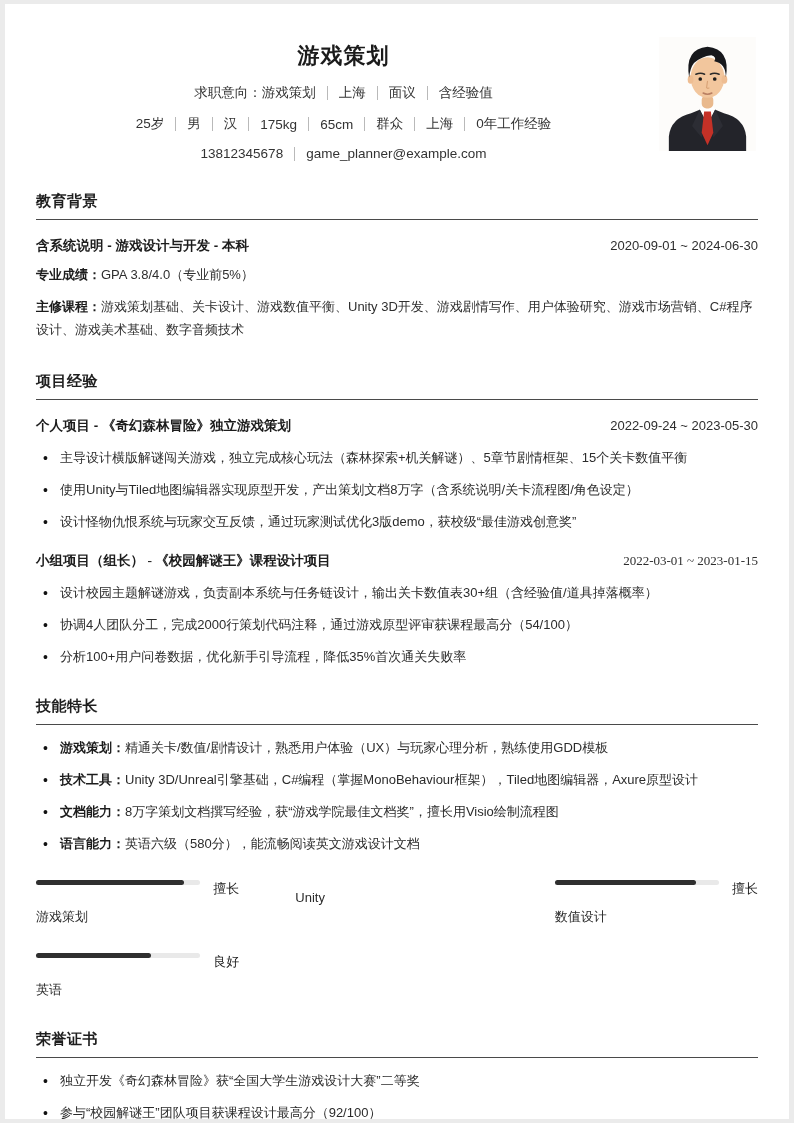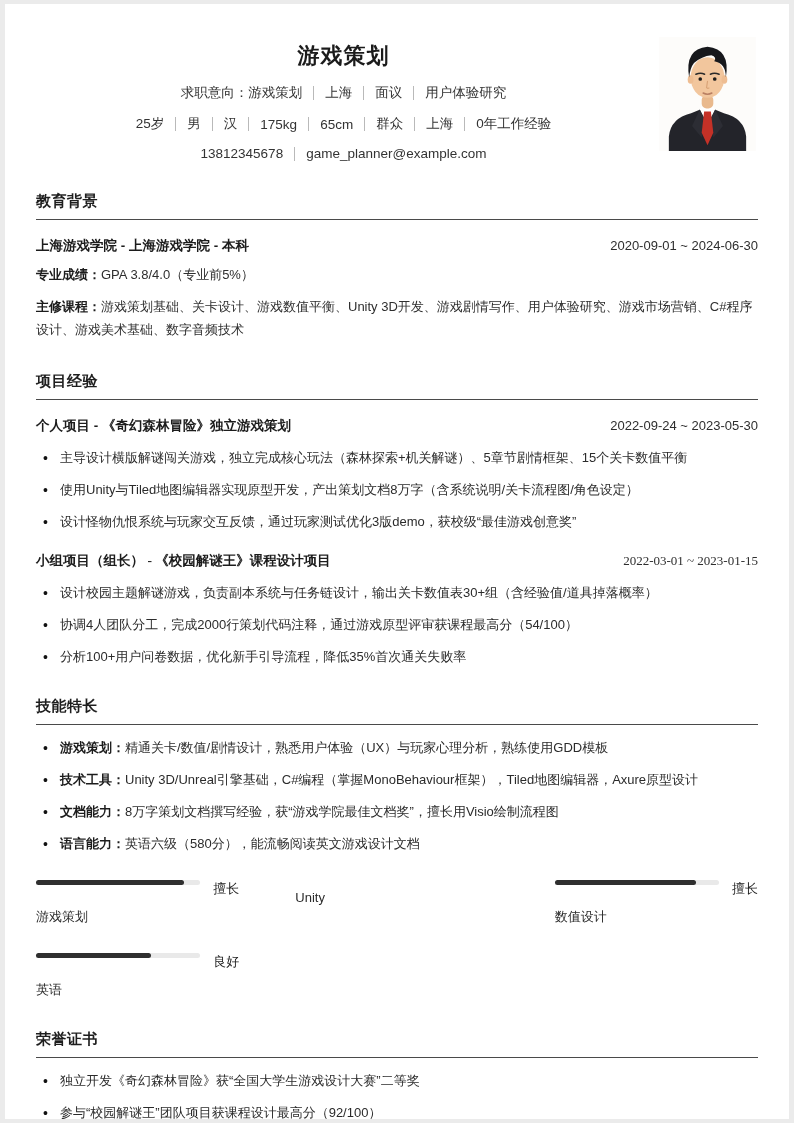--- a/index.html
+++ b/index.html
@@ -70,21 +70,21 @@
   <div class="hd">
     <div class="hd-text">
       <div class="hd-title">游戏策划</div>
       <div class="hd-line">
         <span class="it">求职意向：游戏策划</span>
           <span class="sep"></span>
         <span class="it">上海</span>
           <span class="sep"></span>
         <span class="it">面议</span>
           <span class="sep"></span>
-        <span class="it">用户体验研究</span>
+        <span class="it">含经验值</span>
       </div>
       <div class="hd-line">
         <span class="it">25岁</span>
           <span class="sep"></span>
         <span class="it">男</span>
           <span class="sep"></span>
         <span class="it">汉</span>
           <span class="sep"></span>
         <span class="it">175kg</span>
           <span class="sep"></span>
@@ -133,21 +133,21 @@
 
         <path d="M45.5 58 Q50 60.5 54.5 58" stroke="#b97f62" stroke-width="1.6" fill="none" stroke-linecap="round"></path>
       </svg>
     </div>
   </div>
 
   <section class="sec">
     <div class="sec-h">教育背景</div>
     <hr class="sec-rule">
     <div class="entry-head">
-      <span class="entry-title">上海游戏学院 - 上海游戏学院 - 本科</span>
+      <span class="entry-title">含系统说明 - 游戏设计与开发 - 本科</span>
       <span class="entry-date">2020-09-01 ~ 2024-06-30</span>
     </div>
     <p class="kv"><b>专业成绩：</b><span>GPA 3.8/4.0（专业前5%）</span></p>
     <p class="kv"><b>主修课程：</b><span>游戏策划基础、关卡设计、游戏数值平衡、Unity 3D开发、游戏剧情写作、用户体验研究、游戏市场营销、C#程序设计、游戏美术基础、数字音频技术</span></p>
   </section>
 
   <section class="sec">
     <div class="sec-h">项目经验</div>
     <hr class="sec-rule">
 

